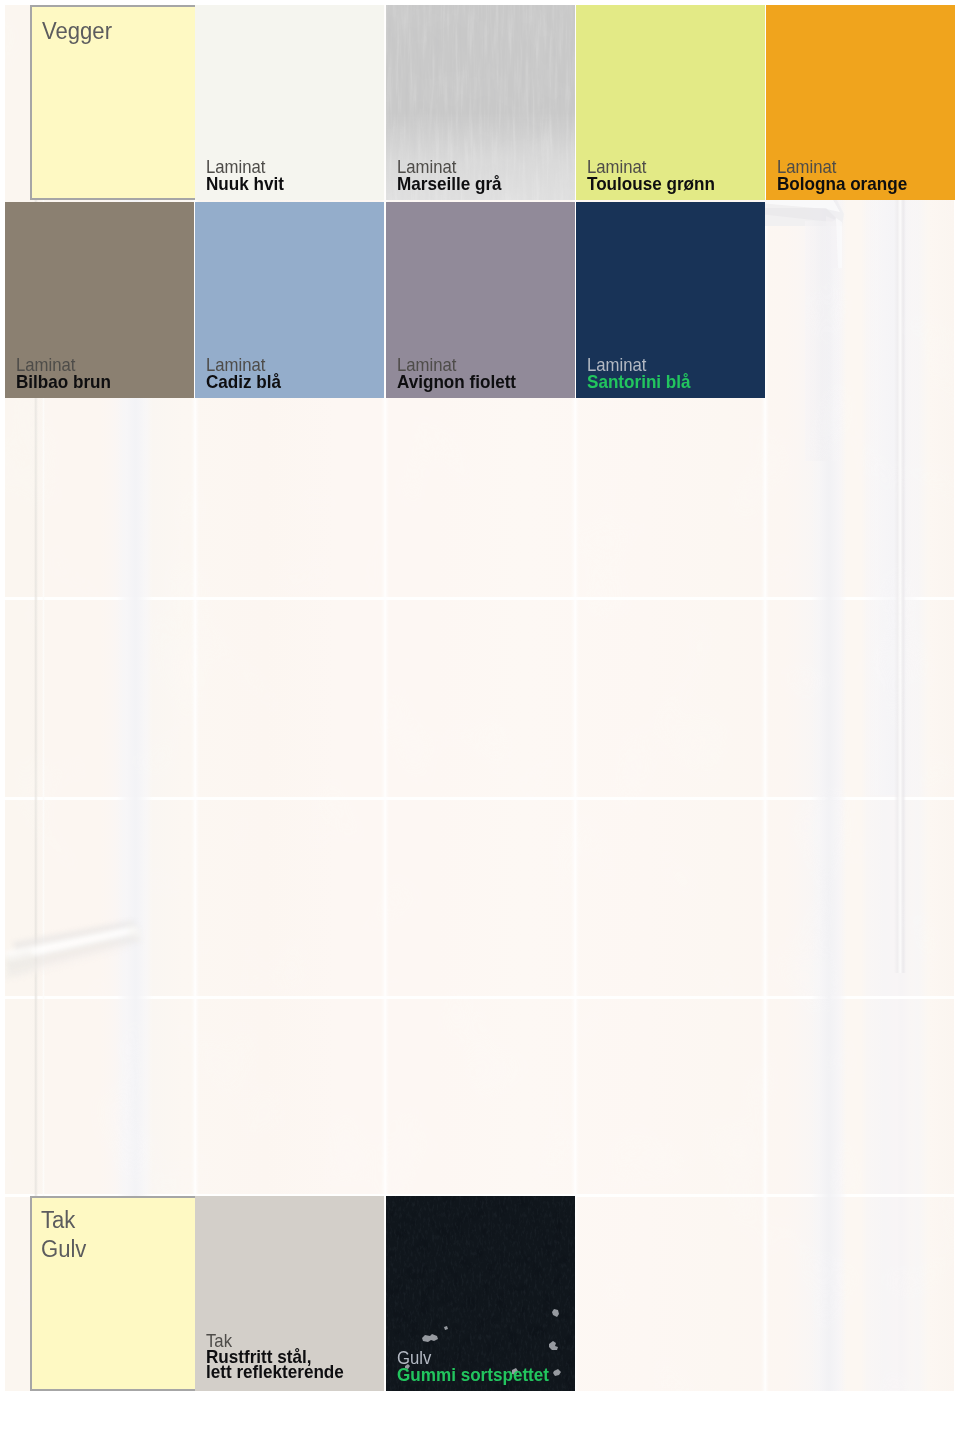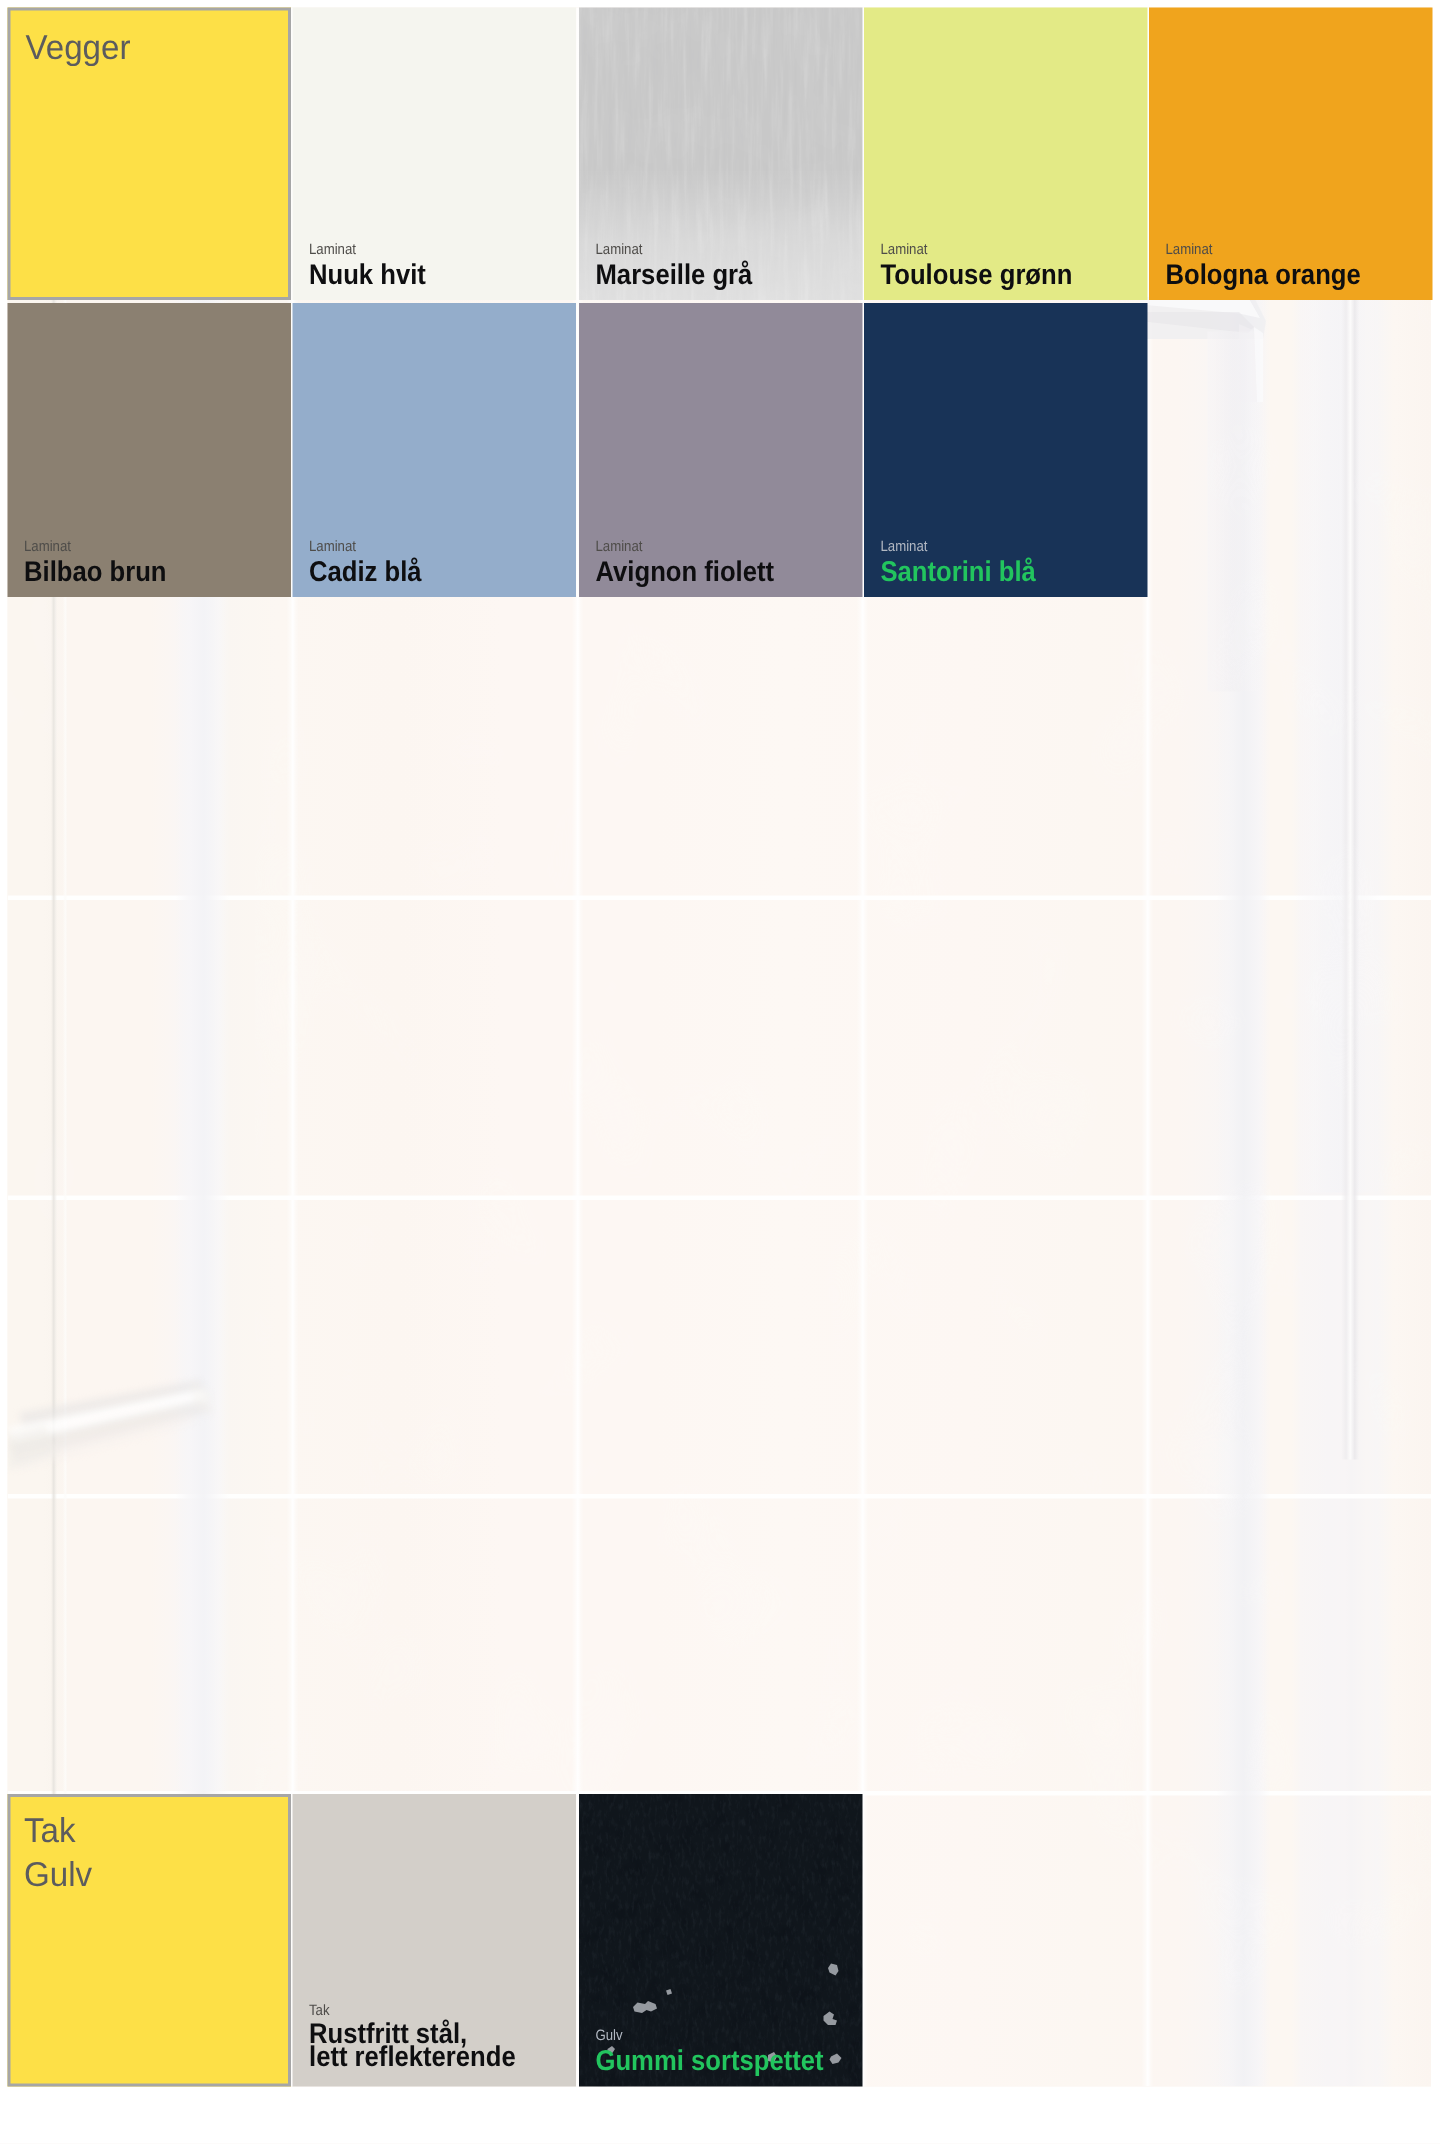--- a/index.html
+++ b/index.html
@@ -28,30 +28,30 @@
         #FCF7F2 924px, #FBF5F0 949px);
   }
   .vline{ position:absolute; top:0; bottom:0; }
   .hline{ position:absolute; left:0; right:0; }
 
   
   .cell { position:absolute; overflow:hidden; }
   .tex { position:absolute; inset:0; pointer-events:none; }
   .defs { position:absolute; width:0; height:0; overflow:hidden; }
   .label { position:absolute; left:11px; bottom:8px; }
-  .lab-kind { font-size:10px; color:#4e4c49; height:16px; line-height:16px; }
+  .lab-kind { font-size:19px; color:#4e4c49; height:16px; line-height:16px; }
   .lab-name { font-size:19px; font-weight:bold; color:#0e0e10; height:17px; line-height:17px; }
   .lab-kind > span, .lab-name > span { display:inline-block; transform-origin:left center; white-space:pre; }
   .lab-kind > span { transform:scaleX(0.88); }
   .lab-name > span { transform:scaleX(0.90); }
   .on-dark .lab-kind { color:#b3b9c3; }
   .on-dark .lab-name { color:#22c55e; }
 
   
-  .titlebox { position:absolute; border:2px solid #a6a6a6; background:#fde047; }
+  .titlebox { position:absolute; border:2px solid #a6a6a6; background:#fef9c3;margin-left:25px; }
   .titletext { position:absolute; left:9px; top:8px; font-size:23px; color:#5c5c5e; line-height:29px; font-weight:400; }
   .titletext > span { display:block; transform:scaleX(0.96); transform-origin:left center; white-space:pre-line; }
 
   
   .footer { position:absolute; left:0; top:1391px; width:960px; height:38px; background:#fff; }
   .f-name { position:absolute; left:768px; top:12px; font-size:13px; color:#3b3b3b; height:20px; line-height:20px;}
   .f-name > span { display:inline-block; transform:scaleX(0.88); transform-origin:left center; }
   .f-sep  { position:absolute; left:848px; top:17px; width:1.6px; height:20px; background:#707070; }
   .f-page { position:absolute; left:926px; top:14px; font-size:28px; color:#161616; height:30px; line-height:30px;}
   .f-page > span { display:inline-block; transform:scaleX(0.85); transform-origin:left center; }

